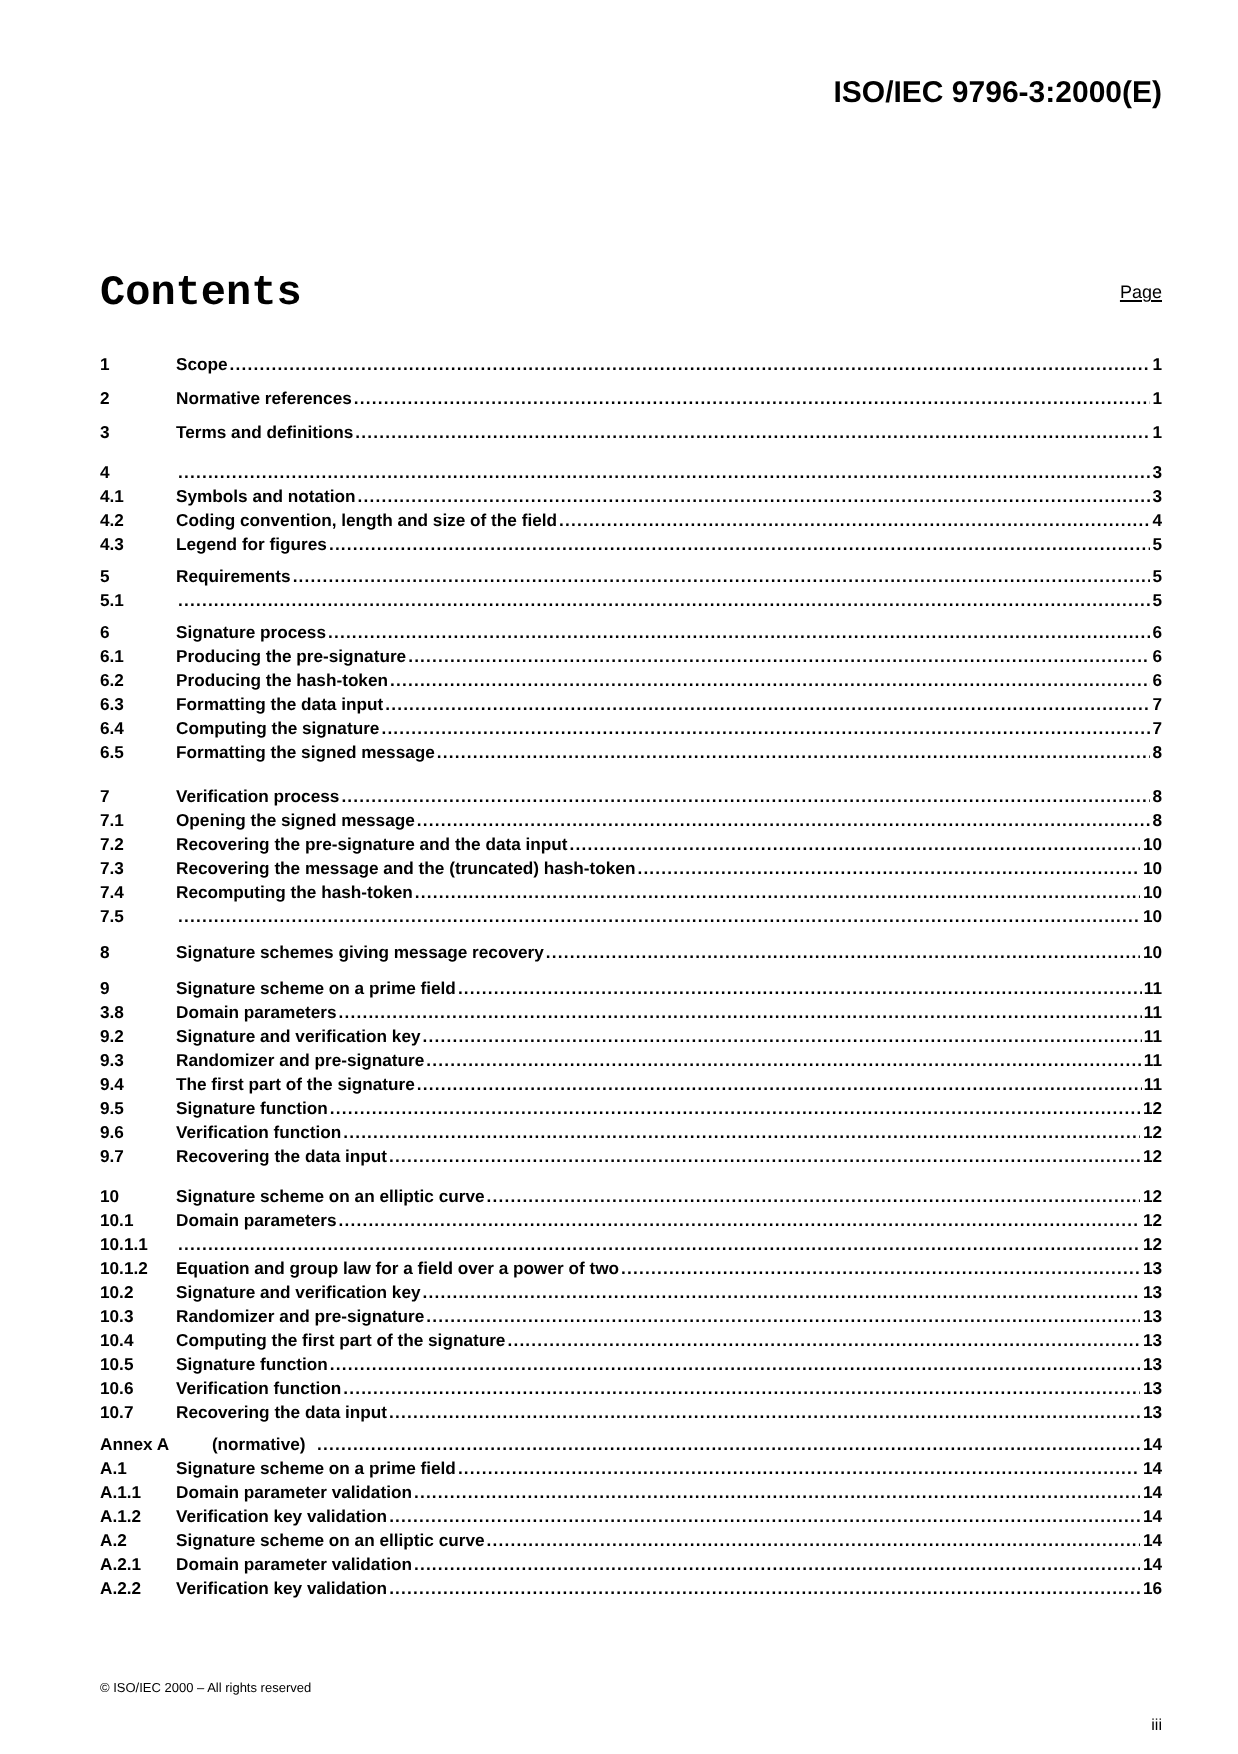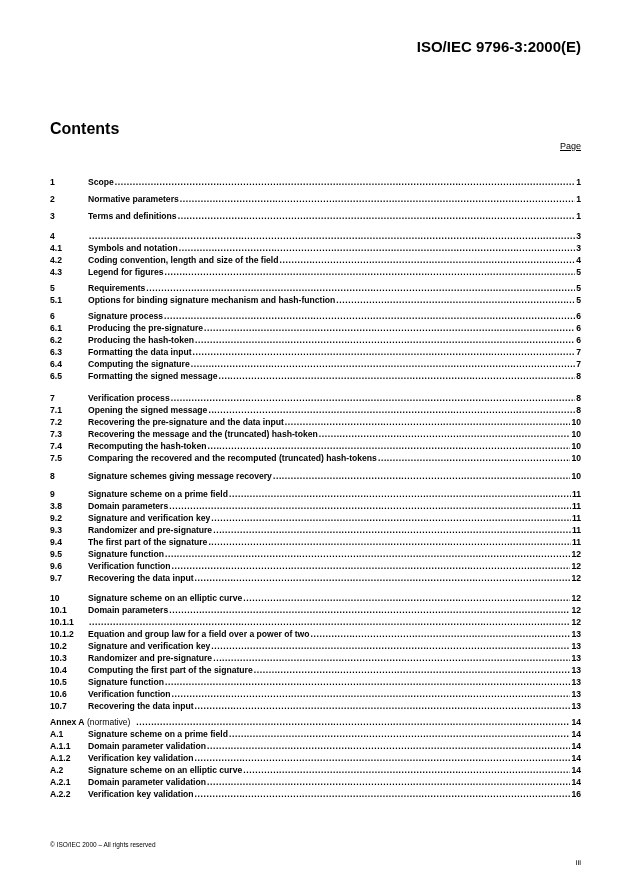--- a/index.html
+++ b/index.html
@@ -5,22 +5,22 @@
     html, body { margin: 0; padding: 0; background: #ffffff; }
     body {
       width: 619px; height: 877px; position: relative; overflow: hidden;
       font-family: "Liberation Sans", sans-serif; color: #000;
     }
     .doc-id {
       position: absolute; right: 38px; top: 38px;
       font-size: 15px; font-weight: bold;
     }
     .contents-title {
-      position: absolute; left: 50px; top: 120px;
-      font-size: 16px; font-weight: bold;
+      position: absolute; left: 50px; top: 136px;
+      font-size: 21px; font-weight: bold; font-family: Liberation Mono, monospace;
     }
     .page-label {
       position: absolute; right: 38px; top: 141px;
       font-size: 9px;
       text-decoration: underline;
     }
     .toc {
       position: absolute; left: 50px; top: 176px; width: 531px;
     }
     .group { margin-bottom: 6px; }
@@ -32,21 +32,21 @@
     .num { width: 38px; flex: 0 0 38px; }
     .title { flex: 0 0 auto; }
     .leader {
       flex: 1 1 auto; overflow: hidden; margin: 0 1px;
       letter-spacing: 0.6px; font-weight: bold;
     }
     .leader::before {
       content: "........................................................................................................................................................................................................................................................";
     }
     .pg { flex: 0 0 auto; text-align: right; }
-    .annex-normal { font-weight: normal; }
+    .annex-normal { font-weight: bold; margin-left: 19px; }
     .footer-left {
       position: absolute; left: 50px; top: 841px; font-size: 6.5px;
     }
     .footer-right {
       position: absolute; right: 38px; top: 858px; font-size: 8px;
     }
   </style>
 </head>
 <body>
 
@@ -60,21 +60,21 @@
       <div class="row">
         <span class="num">1</span>
         <span class="title">Scope</span>
         <span class="leader"></span>
         <span class="pg">1</span>
       </div>
     </div>
     <div class="group" style="margin-bottom: 5px;">
       <div class="row">
         <span class="num">2</span>
-        <span class="title">Normative parameters</span>
+        <span class="title">Normative references</span>
         <span class="leader"></span>
         <span class="pg">1</span>
       </div>
     </div>
     <div class="group" style="margin-bottom: 8px;">
       <div class="row">
         <span class="num">3</span>
         <span class="title">Terms and definitions</span>
         <span class="leader"></span>
         <span class="pg">1</span>
@@ -107,21 +107,20 @@
     </div>
     <div class="group" style="margin-bottom: 4px;">
       <div class="row">
         <span class="num">5</span>
         <span class="title">Requirements</span>
         <span class="leader"></span>
         <span class="pg">5</span>
       </div>
       <div class="row">
         <span class="num">5.1</span>
-        <span class="title">Options for binding signature mechanism and hash-function</span>
         <span class="leader"></span>
         <span class="pg">5</span>
       </div>
     </div>
     <div class="group" style="margin-bottom: 10px;">
       <div class="row">
         <span class="num">6</span>
         <span class="title">Signature process</span>
         <span class="leader"></span>
         <span class="pg">6</span>
@@ -183,21 +182,20 @@
         <span class="pg">10</span>
       </div>
       <div class="row">
         <span class="num">7.4</span>
         <span class="title">Recomputing the hash-token</span>
         <span class="leader"></span>
         <span class="pg">10</span>
       </div>
       <div class="row">
         <span class="num">7.5</span>
-        <span class="title">Comparing the recovered and the recomputed (truncated) hash-tokens</span>
         <span class="leader"></span>
         <span class="pg">10</span>
       </div>
     </div>
     <div class="group" style="margin-bottom: 6px;">
       <div class="row">
         <span class="num">8</span>
         <span class="title">Signature schemes giving message recovery</span>
         <span class="leader"></span>
         <span class="pg">10</span>

